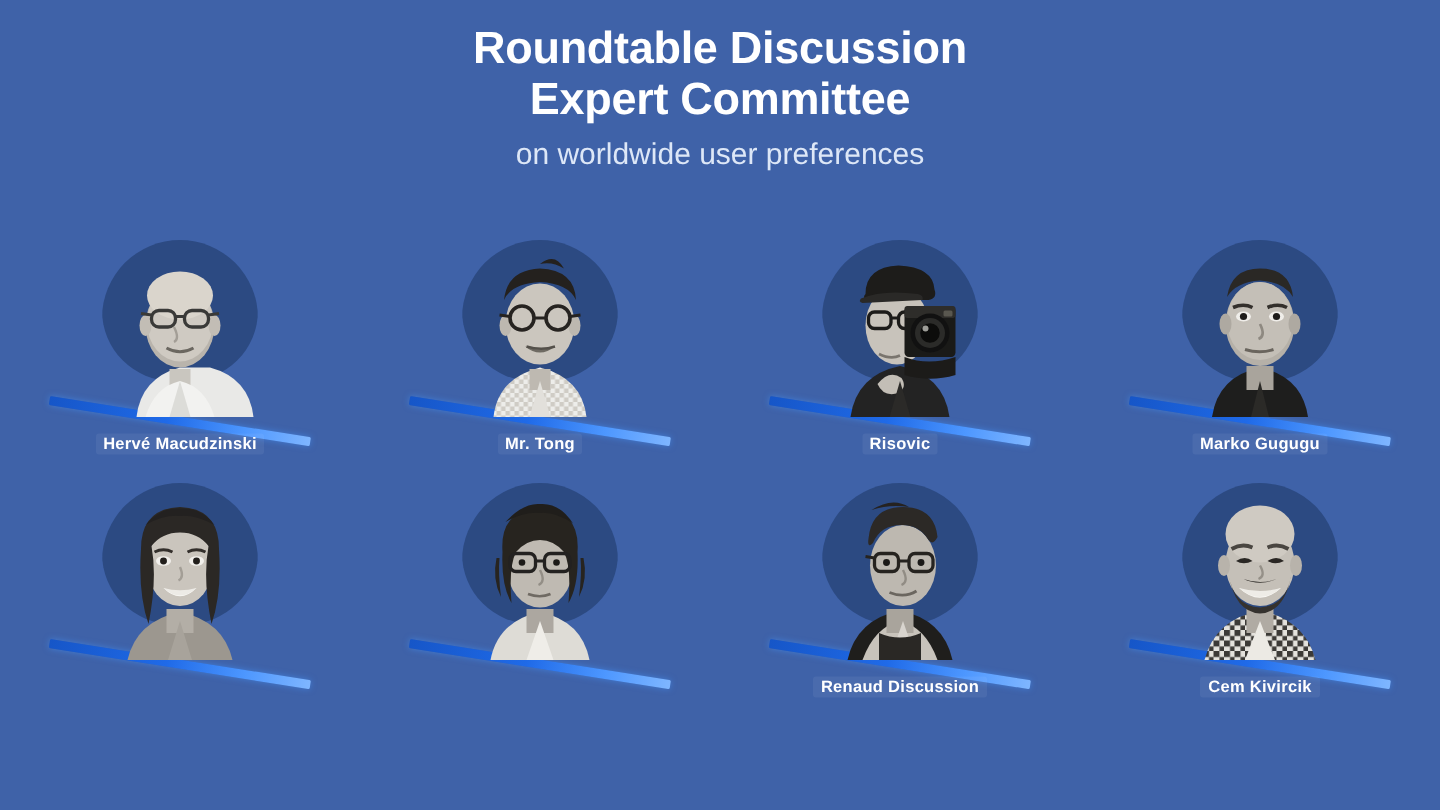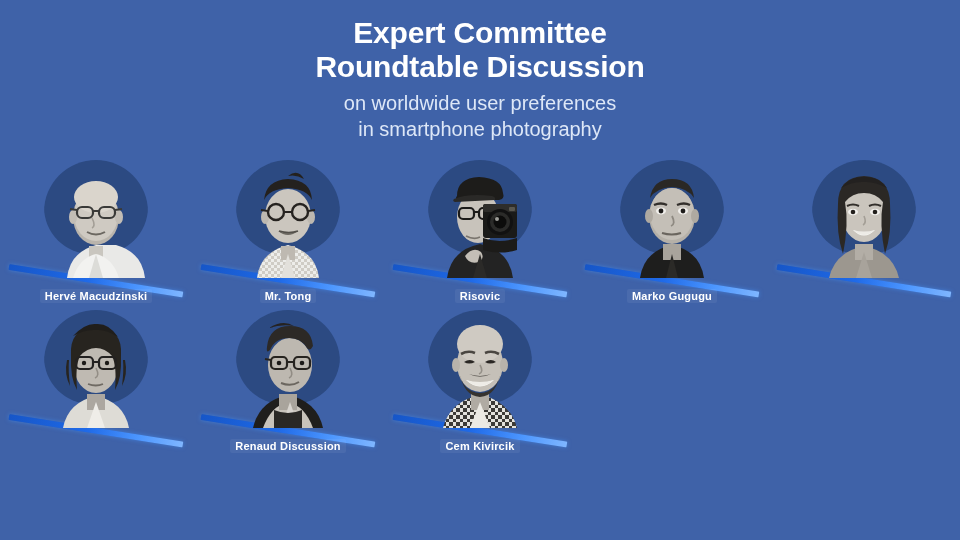--- a/index.html
+++ b/index.html
@@ -37,22 +37,23 @@
     color:#DDE7F7;
   }
   #subtitle-block { margin-top:6px; }
 
   
   #members-grid {
     position:absolute;
     top:160px; left:0;
     width:960px;
     display:grid;
-    grid-template-columns:repeat(5, 1fr);
+    grid-template-columns:repeat(4, 1fr);
     grid-template-rows:repeat(2, 150px);
+    row-gap:12px;
   }
 
   .member {
     position:relative;
     width:100%;
     height:150px;
     display:flex;
     flex-direction:column;
     align-items:center;
     justify-content:flex-end;
@@ -115,25 +116,24 @@
     padding:1px 5px;
     border-radius:2px;
   }
 </style>
 </head>
 <body>
 
 <div id="slide">
 
   <div id="title-block">
+    <div class="title-line">Roundtable Discussion</div>
     <div class="title-line">Expert Committee</div>
-    <div class="title-line">Roundtable Discussion</div>
     <div id="subtitle-block">
       <div class="subtitle-line">on worldwide user preferences</div>
-      <div class="subtitle-line">in smartphone photography</div>
     </div>
   </div>
 
   <div id="members-grid">
 
     <div class="member">
       <div class="portrait-wrap">
         <div class="dome"></div>
         <div class="slash"></div>
         <div class="portrait">

